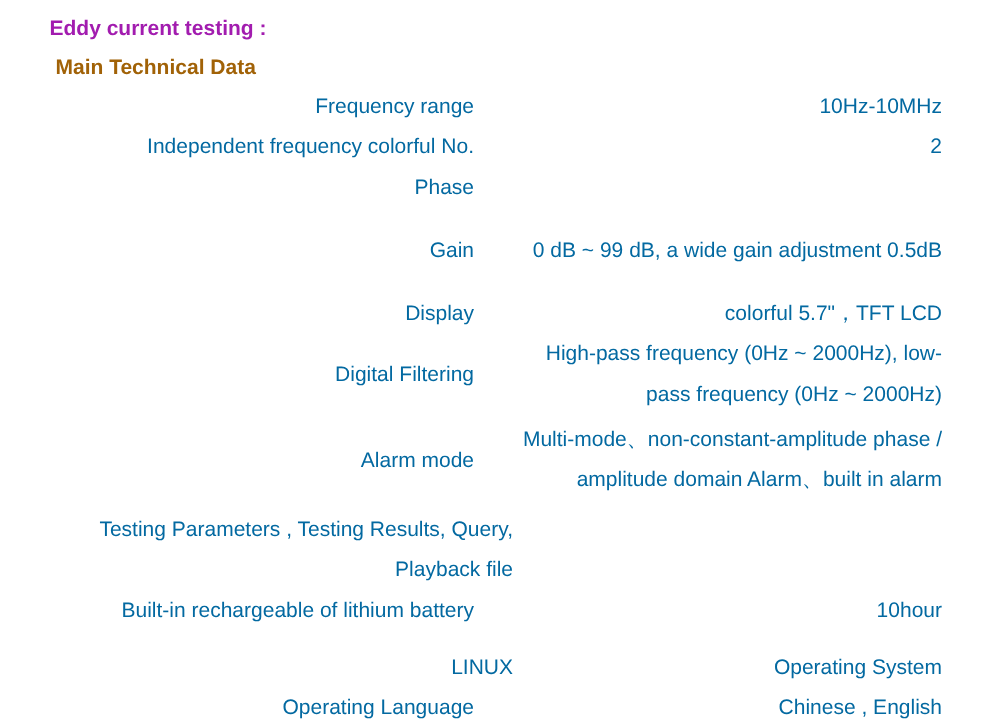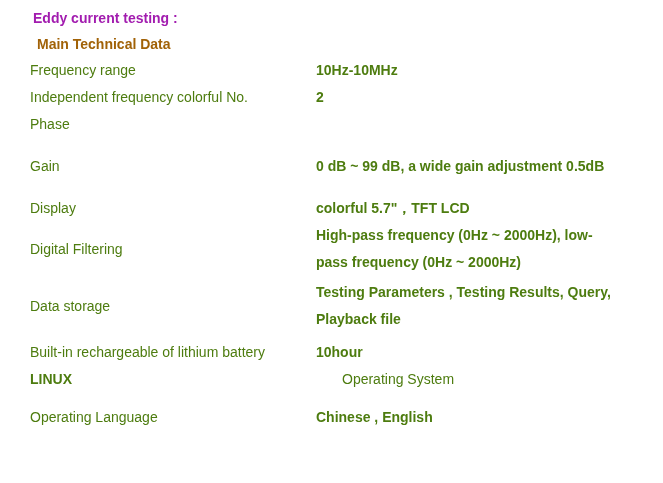--- a/index.html
+++ b/index.html
@@ -44,32 +44,31 @@
   }
   
   .rows .row:nth-child(4)  { margin-top: 15px; } 
   .rows .row:nth-child(5)  { margin-top: 15px; } 
   .rows .row:nth-child(7)  { margin-top: 3px;  } 
   .rows .row:nth-child(8)  { margin-top: 6px;  } 
   .rows .row:nth-child(10) { margin-top: 11px; } 
   .cell {
     font-size: 14px;
     line-height: 27px;
-    text-align: left;
-    color: #4d7c0f;
+    text-align: right;
+    color: #0369a1;
   }
   .cell.label {
     width: 286px;
     flex: 0 0 286px;
   }
   .cell.value {
     width: 312px;
     flex: 0 0 312px;
     white-space: pre-line;
-    font-weight: bold;
   }
 </style>
 </head>
 <body>
 
 <div class="page">
   <div class="title">Eddy current testing :</div>
   <div class="subtitle">Main Technical Data</div>
   <div class="rows" id="spec-rows">
       <div class="row">
@@ -90,21 +89,25 @@
       <div class="row">
         <div class="cell label">Display</div>
         <div class="cell value">colorful 5.7"，TFT LCD</div>
       </div>
       <div class="row">
         <div class="cell label">Digital Filtering</div>
         <div class="cell value">High-pass frequency (0Hz ~ 2000Hz), low-
 pass frequency (0Hz ~ 2000Hz)</div>
       </div>
       <div class="row">
-        <div class="cell label">Data storage</div>
+        <div class="cell label">Alarm mode</div>
+        <div class="cell value">Multi-mode、non-constant-amplitude phase /
+amplitude domain Alarm、built in alarm</div>
+      </div>
+      <div class="row">
         <div class="cell value">Testing Parameters , Testing Results, Query,
 Playback file</div>
       </div>
       <div class="row">
         <div class="cell label">Built-in rechargeable of lithium battery</div>
         <div class="cell value">10hour</div>
       </div>
       <div class="row">
         <div class="cell value">LINUX</div>
         <div class="cell label">Operating System</div>

